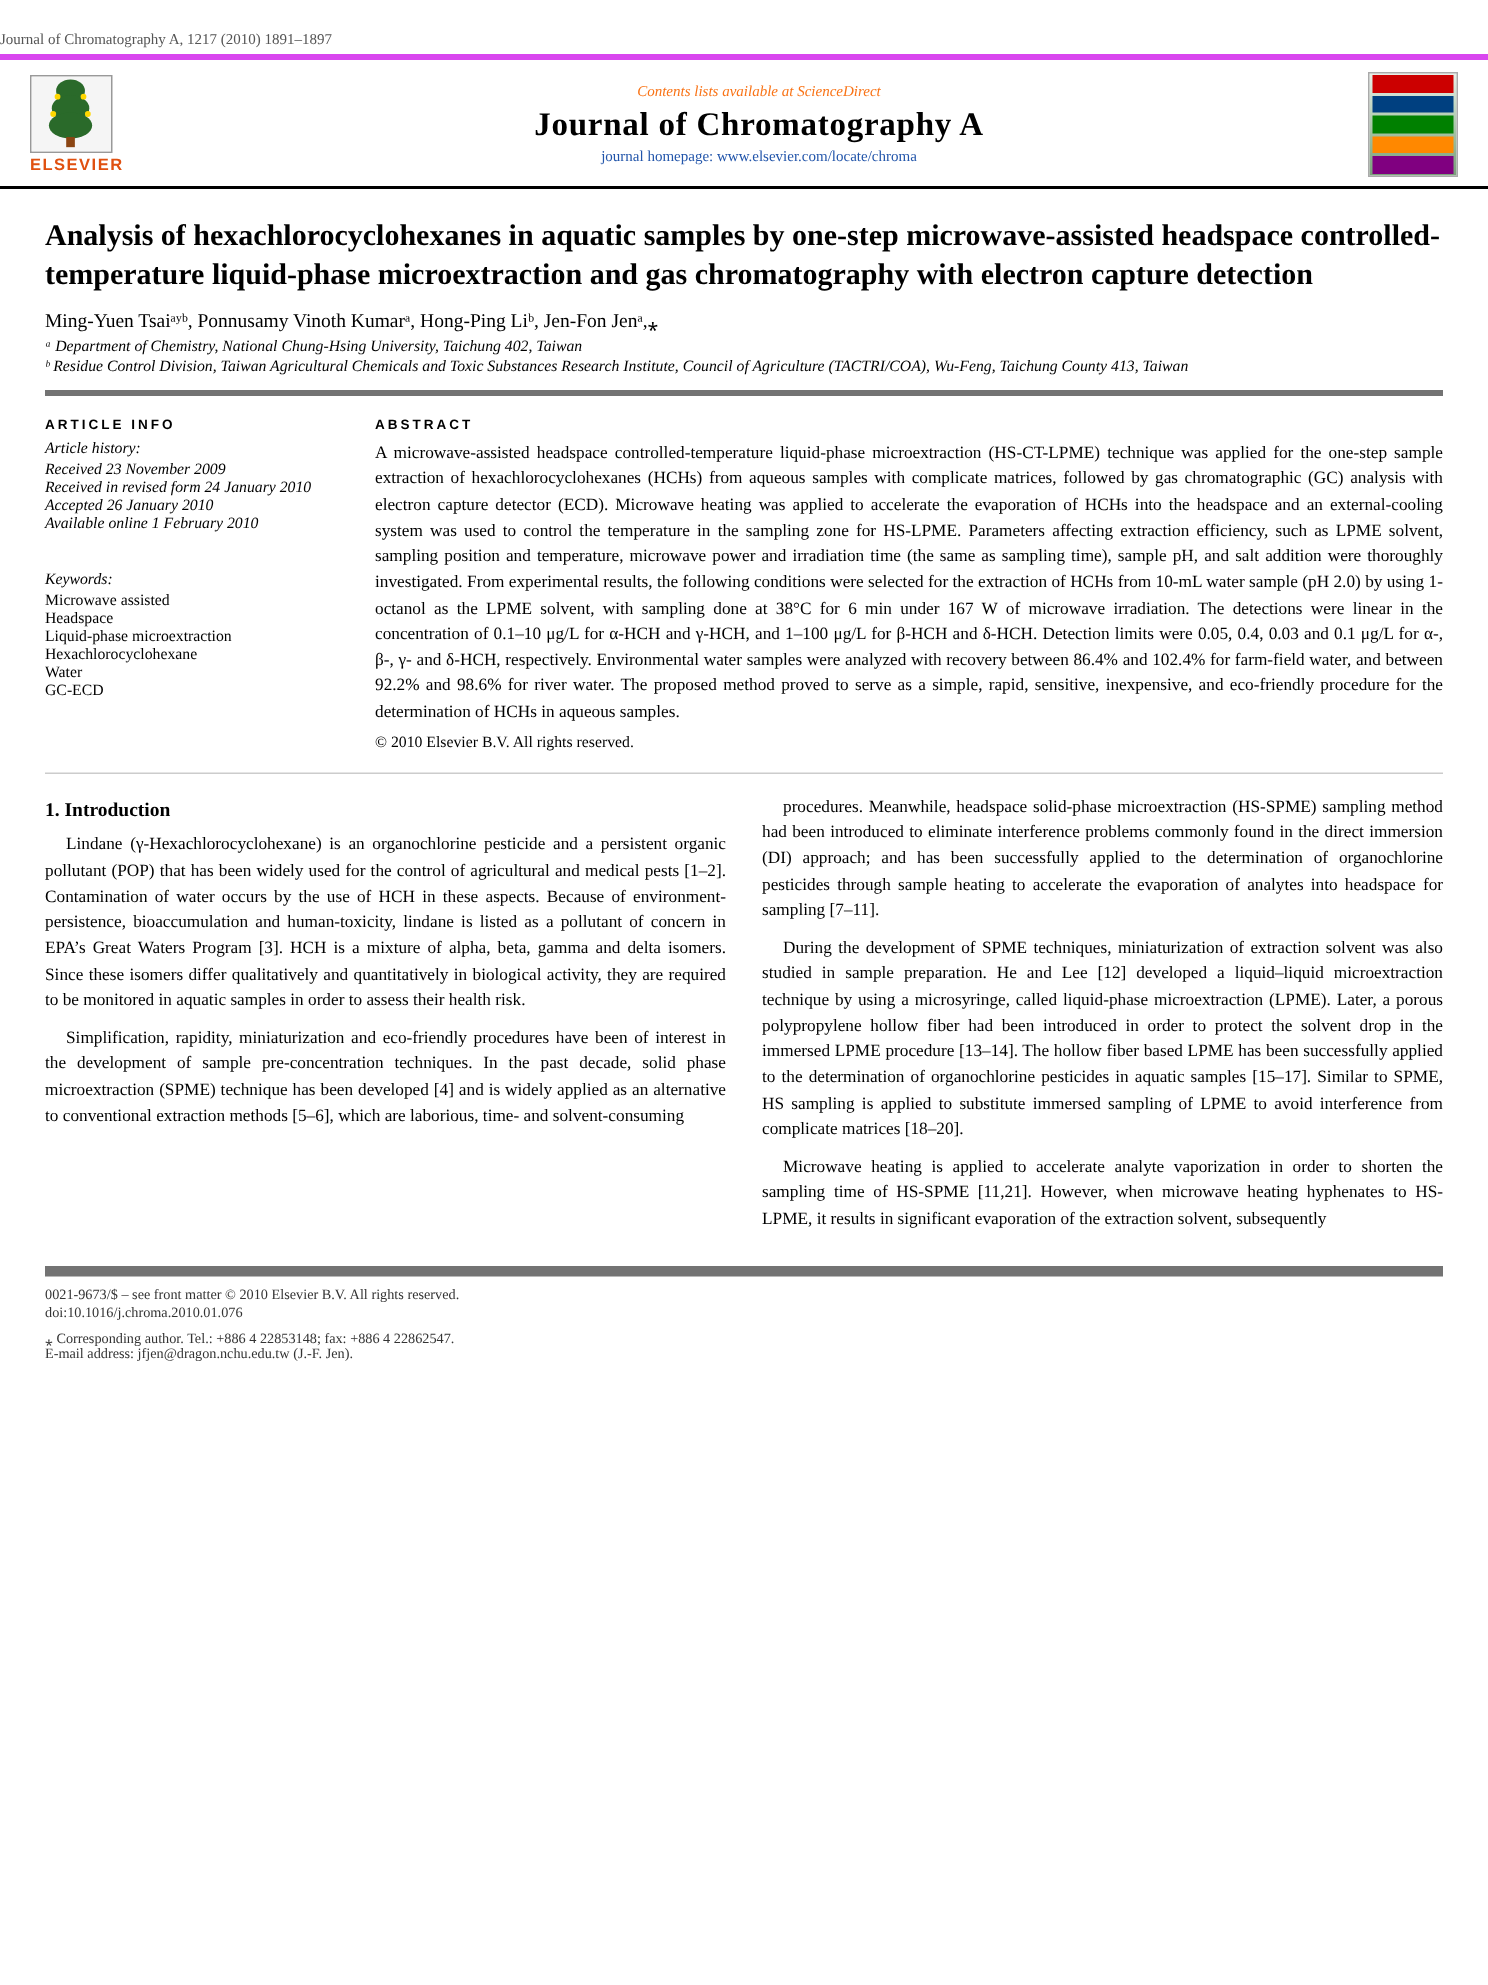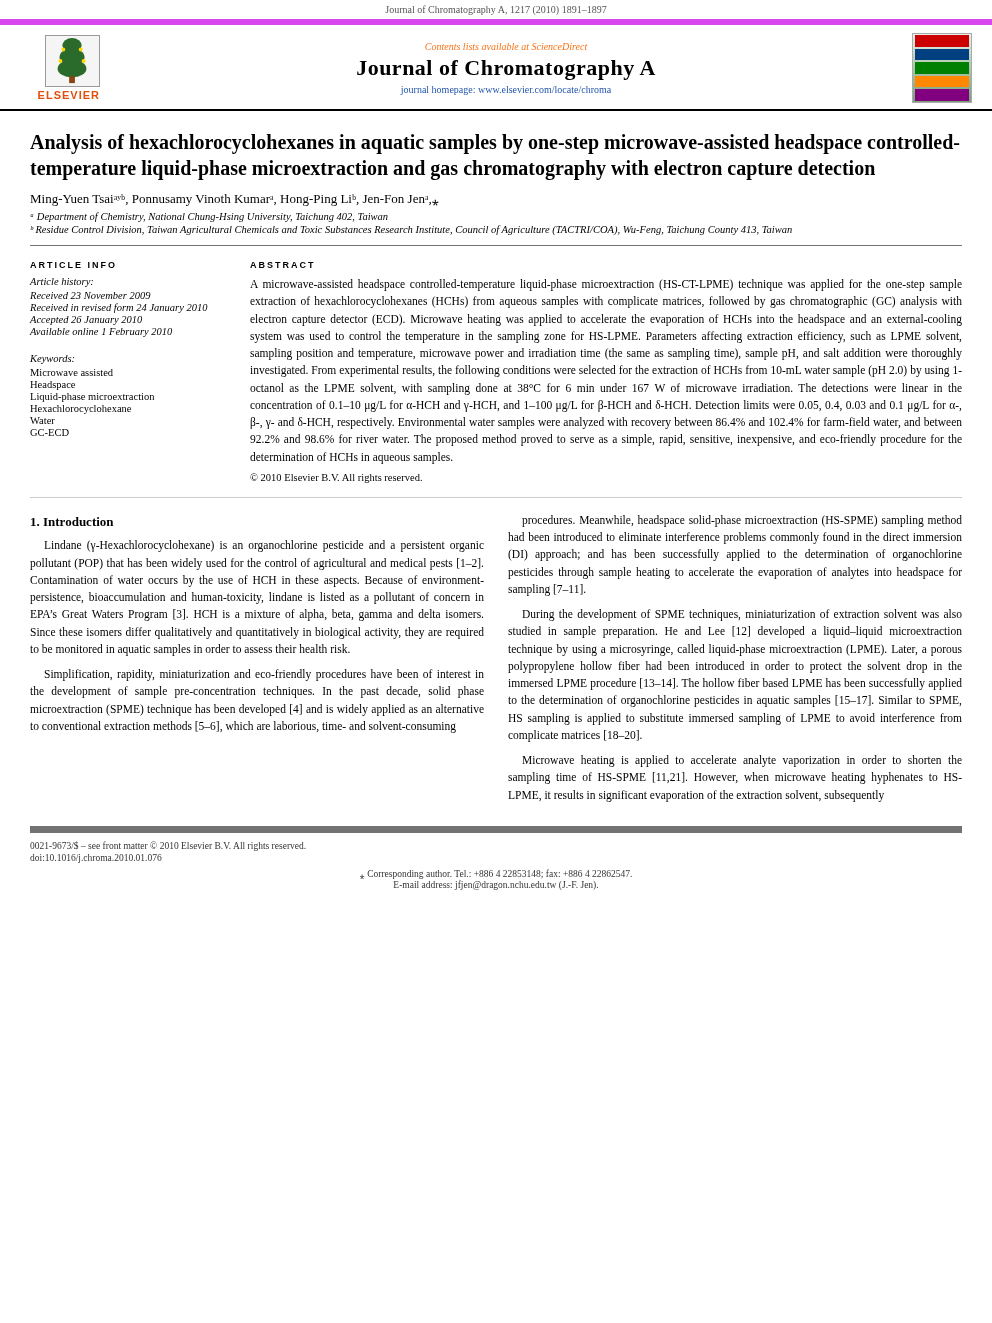--- a/index.html
+++ b/index.html
@@ -7,40 +7,39 @@
       font-family: 'Times New Roman', Times, serif;
       font-size: 13px;
       background: #fff;
       color: #000;
       width: 992px;
       min-height: 1323px;
     }
 
     
     .top-bar {
-      text-align: center;
       font-size: 10px;
       color: #555;
-      padding: 4px 0 4px;
-      border-bottom: 6px solid #d946ef;
+      padding: 21px 0 4px;
+      border-bottom: 4px solid #d946ef;
     }
 
     
     .journal-header {
       display: flex;
       align-items: center;
       justify-content: space-between;
       padding: 8px 20px 6px;
       border-bottom: 2px solid #000;
     }
     .journal-header .elsevier-logo {
       width: 80px;
       display: flex;
       flex-direction: column;
-      align-items: flex-end;
+      align-items: flex-start;
     }
     .elsevier-box {
       width: 55px;
       height: 52px;
       background: #fff;
       border: 1px solid #999;
       position: relative;
       overflow: hidden;
     }
     .elsevier-tree {
@@ -108,21 +107,21 @@
     .s5 { background: #800080; }
 
     
     .main-content {
       padding: 0 30px;
     }
 
     
     .article-title-section {
       padding: 18px 0 10px;
-      border-bottom: 1px solid #737373;
+      border-bottom: 4px solid #737373;
     }
     .article-title {
       font-size: 20px;
       font-weight: bold;
       line-height: 1.3;
       color: #000;
     }
     .article-authors {
       margin-top: 8px;
       font-size: 13px;
@@ -170,21 +169,21 @@
     }
     .history-title {
       font-style: italic;
       margin-bottom: 3px;
       font-size: 10.5px;
     }
     .history-item {
       margin-bottom: 1px;
     }
     .keywords-section {
-      margin-top: 16px;
+      margin-top: 26px;
     }
     .keyword-label {
       font-style: italic;
       font-size: 10.5px;
       margin-bottom: 3px;
     }
     .keyword-item {
       font-size: 10.5px;
       margin-bottom: 1px;
     }
@@ -230,21 +229,20 @@
       border-top: 7px solid #737373;
       padding: 8px 0 6px;
       font-size: 9.5px;
       color: #333;
     }
     .footer-note {
       margin-bottom: 2px;
     }
     .footer-star {
       margin-top: 4px;
-      text-align: center;
     }
   </style>
 </head>
 <body>
 
 <div class="top-bar">
   <span>Journal of Chromatography A, 1217 (2010) 1891–1897</span>
 </div>
 
 <div class="journal-header">

